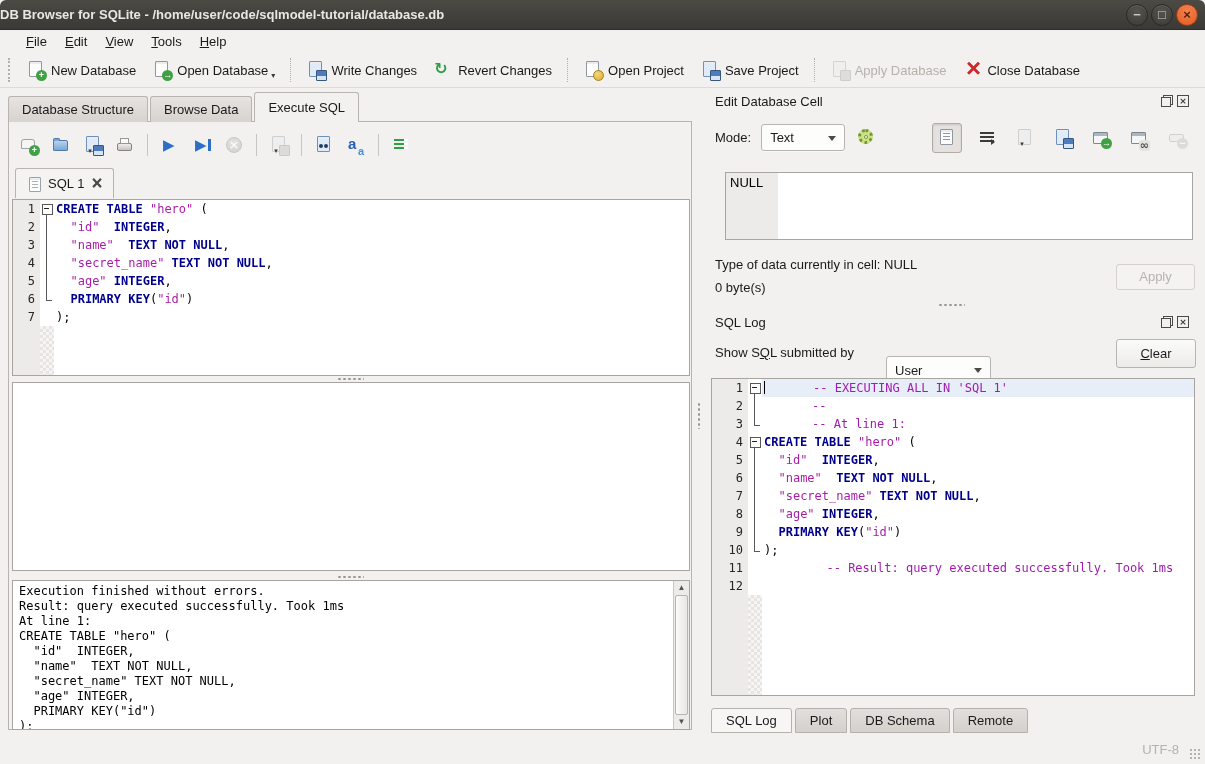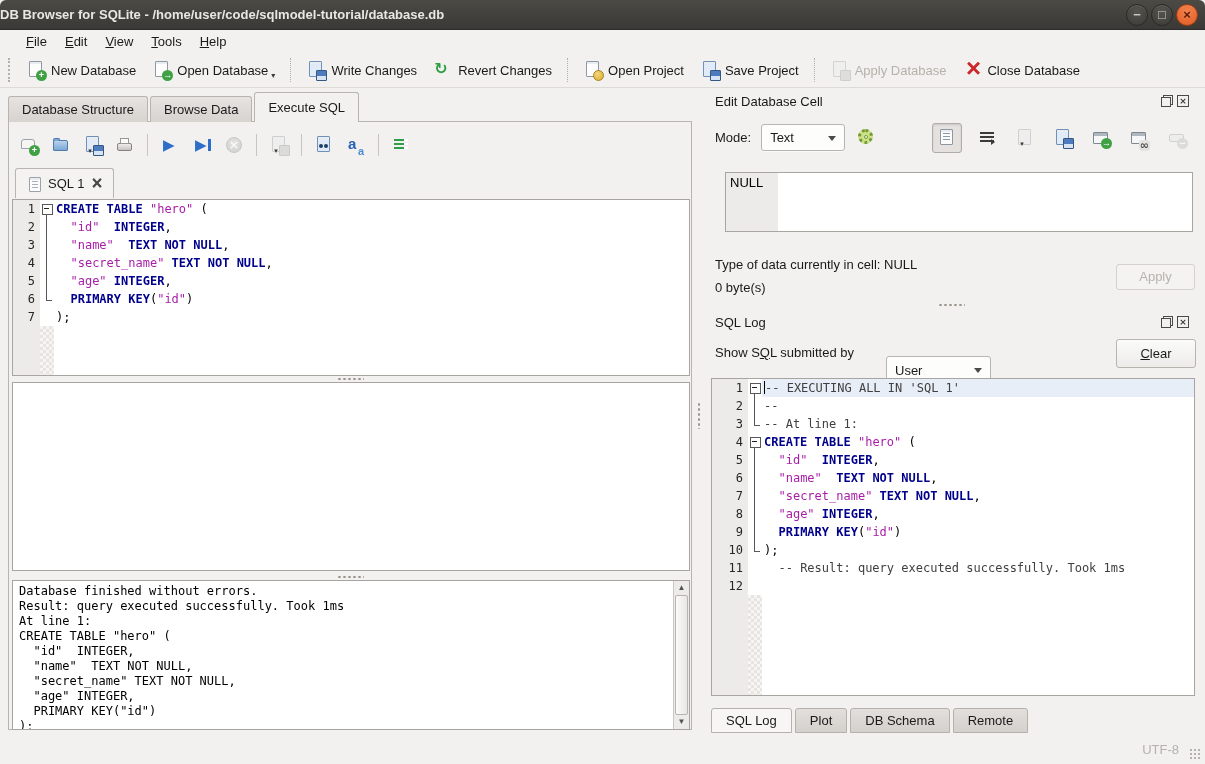--- a/index.html
+++ b/index.html
@@ -196,21 +196,21 @@
     border:1px solid #585858; background:#fff; z-index:1; }
   .f-start::after { content:""; position:absolute; left:4px; top:8px; width:5px;
     border-top:1px solid #222; z-index:2; }
   .f-start { background-image:linear-gradient(#585858,#585858); background-repeat:no-repeat;
     background-position:6px 13px; background-size:1px 5px; }
   .codetext { flex:1; white-space:pre; padding-left:2px; }
   .codetext.hl { background:#e7eef8; }
   .caret { display:inline-block; width:1px; height:13px; background:#000; vertical-align:-2px; }
   .tk-k { color:#00008c; font-weight:bold; }
   .tk-s { color:#a81ea8; }
-  .tk-c { color:#404040; }
+  .tk-c { color:#a21caf;margin-left:48px; }
   .tk-p { color:#000; }
   .checker { background-image:
       linear-gradient(45deg,#e7e4e1 25%,transparent 25%,transparent 75%,#e7e4e1 75%),
       linear-gradient(45deg,#e7e4e1 25%,transparent 25%,transparent 75%,#e7e4e1 75%);
     background-position:0 0,3px 3px; background-size:6px 6px; background-color:#f6f5f3; }
   
   .v-splitter { position:absolute; left:694px; top:92px; width:10px; height:643px; }
   .grip-v { position:absolute; left:3px; top:310px; width:4px; height:27px;
     background-image:radial-gradient(circle,#9a968f 1px,transparent 1.4px);
     background-size:4px 5px; background-repeat:repeat-y; }
@@ -221,21 +221,21 @@
   .combo { position:relative; height:27px; background:#fdfdfc; border:1px solid #b8b4b0;
     border-radius:3px; padding:0 22px 0 8px; line-height:25px;
     box-shadow:0 1px 0 rgba(255,255,255,.6); }
   .combo::after { content:""; position:absolute; right:8px; top:11px; width:0; height:0;
     border-left:4px solid transparent; border-right:4px solid transparent; border-top:5px solid #4a4a4a; }
   .cet-row { position:absolute; left:227px; top:31px; display:flex; align-items:center; gap:12px; }
   .cet-btn { position:relative; width:26px; height:26px; display:flex; align-items:center; justify-content:center; }
   .cet-btn.active { background:#e4e1de; border:1px solid #b0aca7; border-radius:3px;
     box-shadow: inset 0 1px 2px rgba(0,0,0,.12); width:30px; height:30px; }
   .cet-btn.disabled .ico { opacity:.5; filter:grayscale(1); }
-  .cell-box { position:absolute; left:20px; top:80px; width:468px; height:60px;
+  .cell-box { position:absolute; left:20px; top:80px; width:468px; height:68px;
     border:1px solid #a8a49f; background:#fff; display:flex;gap:16px; }
   .cell-null-strip { width:52px; background:#ecebe9; padding:2px 0 0 4px; color:#000; }
   .cell-text { flex:1; }
   .type-info { position:absolute; left:10px; top:165px; }
   .size-info { position:absolute; left:10px; top:188px; }
   .btn { display:inline-block; border:1px solid #b8b4b0; border-radius:3px;
     background:linear-gradient(#fbfbfa,#ecebe8); text-align:center; }
   .apply-btn { position:absolute; left:411px; top:172px; width:79px; height:26px; line-height:24px;
     color:#b7b3ae; background:#f4f3f1; border-color:#d5d1cd; }
   .dock-grip { position:absolute; left:0; top:211px; width:100%; display:flex; justify-content:center; }
@@ -419,21 +419,21 @@
           </div>
       </div>
       <div class="grip-row" style="top:254px;">
           <span class="grip-h"></span>
         </div>
       <div class="results-box"></div>
       <div class="grip-row" style="top:452px;">
           <span class="grip-h"></span>
         </div>
       <div class="log-box">
-        <div class="plainlog">Database finished without errors.
+        <div class="plainlog">Execution finished without errors.
 Result: query executed successfully. Took 1ms
 At line 1:
 CREATE TABLE "hero" (
   "id"  INTEGER,
   "name"  TEXT NOT NULL,
   "secret_name" TEXT NOT NULL,
   "age" INTEGER,
   PRIMARY KEY("id")
 );</div>
         <div class="vscroll">

